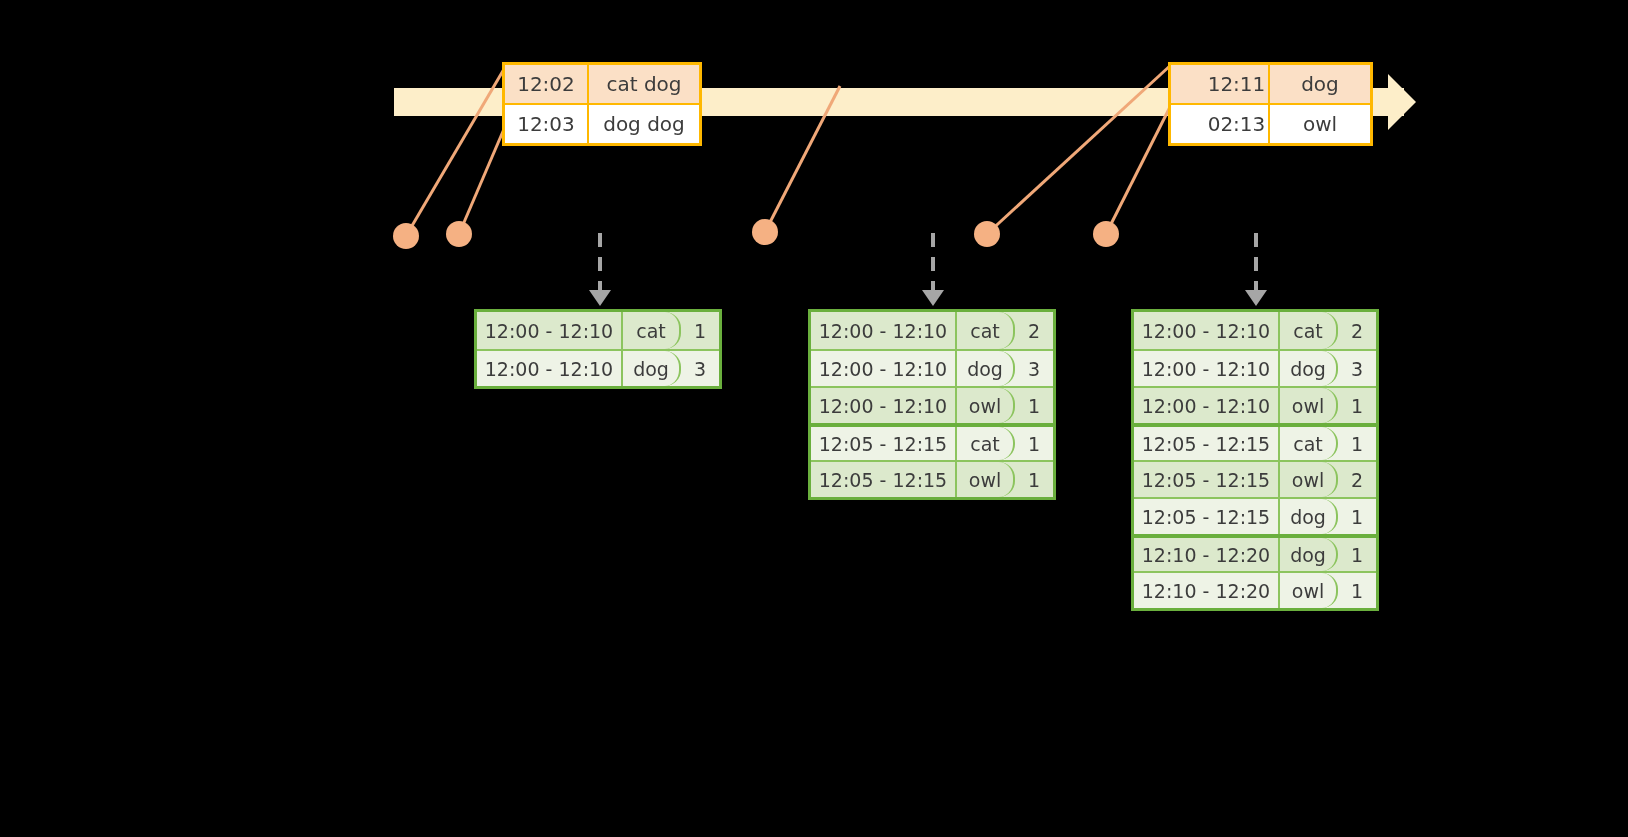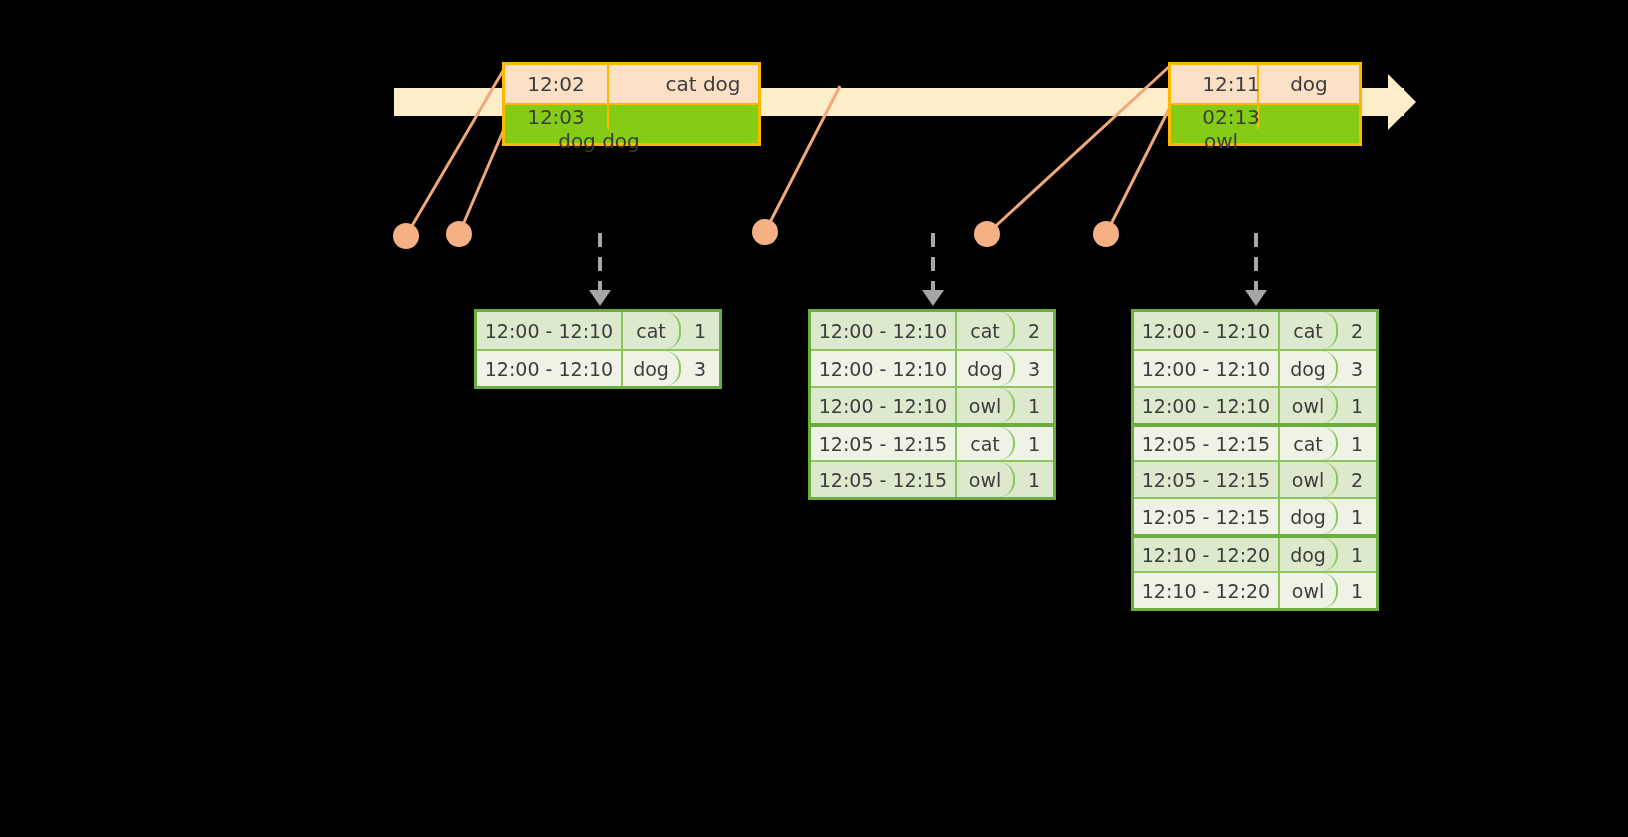--- a/index.html
+++ b/index.html
@@ -61,21 +61,21 @@
   }
   .event-row {
     display: flex;
     flex-direction: row;
     height: 38px;
   }
   .event-row + .event-row {
     border-top: 2px solid #ffb800;
   }
   .event-row.shade-a { background: #fbe0c6; }
-  .event-row.shade-b { background: #84cc16; flex-direction: column; }
+  .event-row.shade-b { background: #ffffff; }
 
   .event-time {
     width: 86px;
     border-right: 2px solid #ffb800;
     display: flex;
     align-items: center;
     justify-content: center;
     font-size: 20px;
     color: #3c3c3c;
     box-sizing: border-box;
@@ -85,29 +85,29 @@
     display: flex;
     align-items: center;
     justify-content: center;
     font-size: 20px;
     color: #3c3c3c;
     box-sizing: border-box;
   }
 
   
   #event-box-1 { left: 502px; top: 62px; }
-  #event-box-1 .event-time  { width: 104px; }
-  #event-box-1 .event-words { width: 110px; margin-left: 39px; }
+  #event-box-1 .event-time  { width: 84px; }
+  #event-box-1 .event-words { width: 110px; }
 
   #event-box-2 { left: 836px; top: 81px; }
   #event-box-2 .event-time  { width: 82px; }
   #event-box-2 .event-words { width: 112px; }
 
   #event-box-3 { left: 1168px; top: 62px; }
-  #event-box-3 .event-time  { width: 88px; padding-left: 34px; }
+  #event-box-3 .event-time  { width: 99px; padding-left: 34px; }
   #event-box-3 .event-words { width: 100px; }
 
   
   .result-table {
     position: absolute;
     border: 3px solid #6aaf3d;
     box-sizing: border-box;
     background: #3b82f6;
     text-align: right;
   }

